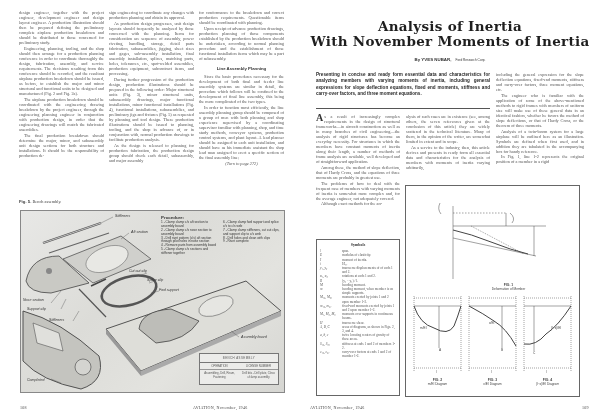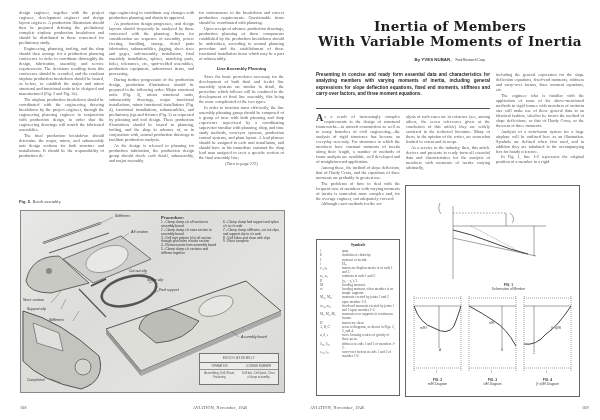--- a/index.html
+++ b/index.html
@@ -192,22 +192,22 @@
         <span>Drill bits - Drill plate, Cleco c/clamp assembly</span>
       </div>
     </div>
   </div>
 
   <div class="footer lp-folio">108</div>
   <div class="footer lp-mag">AVIATION, November, 1946</div>
 </div>
 
 <div class="page right-page">
-  <div class="title title-1">Inertia of Members</div>
-  <div class="title title-2">With Variable Moments of Inertia</div>
+  <div class="title title-1">Analysis of Inertia</div>
+  <div class="title title-2">With November Moments of Inertia</div>
   <div class="byline">
     <span>By YVES NUBAR,</span>
     <span class="aff">Ford Research Corp.</span>
   </div>
 
   <div class="abstract">Presenting in concise and ready form essential data and characteristics for analyzing members with varying moments of inertia, including general expressions for slope deflection equations, fixed end moments, stiffness and carry-over factors, and three moment equations.</div>
   <div class="rule"></div>
 
   <div class="col rp-col1">
     <p class="noindent"><span class="dropcap">A</span><span>s a result of increasingly complex requirements in the design of structural frameworks—in aircraft construction as well as in many branches of civil engineering—the analysis of rigid structures has become an everyday necessity. For structures in which the members have constant moments of inertia along their length, a number of methods of frame analysis are available, well developed and of straightforward application.</span></p>

